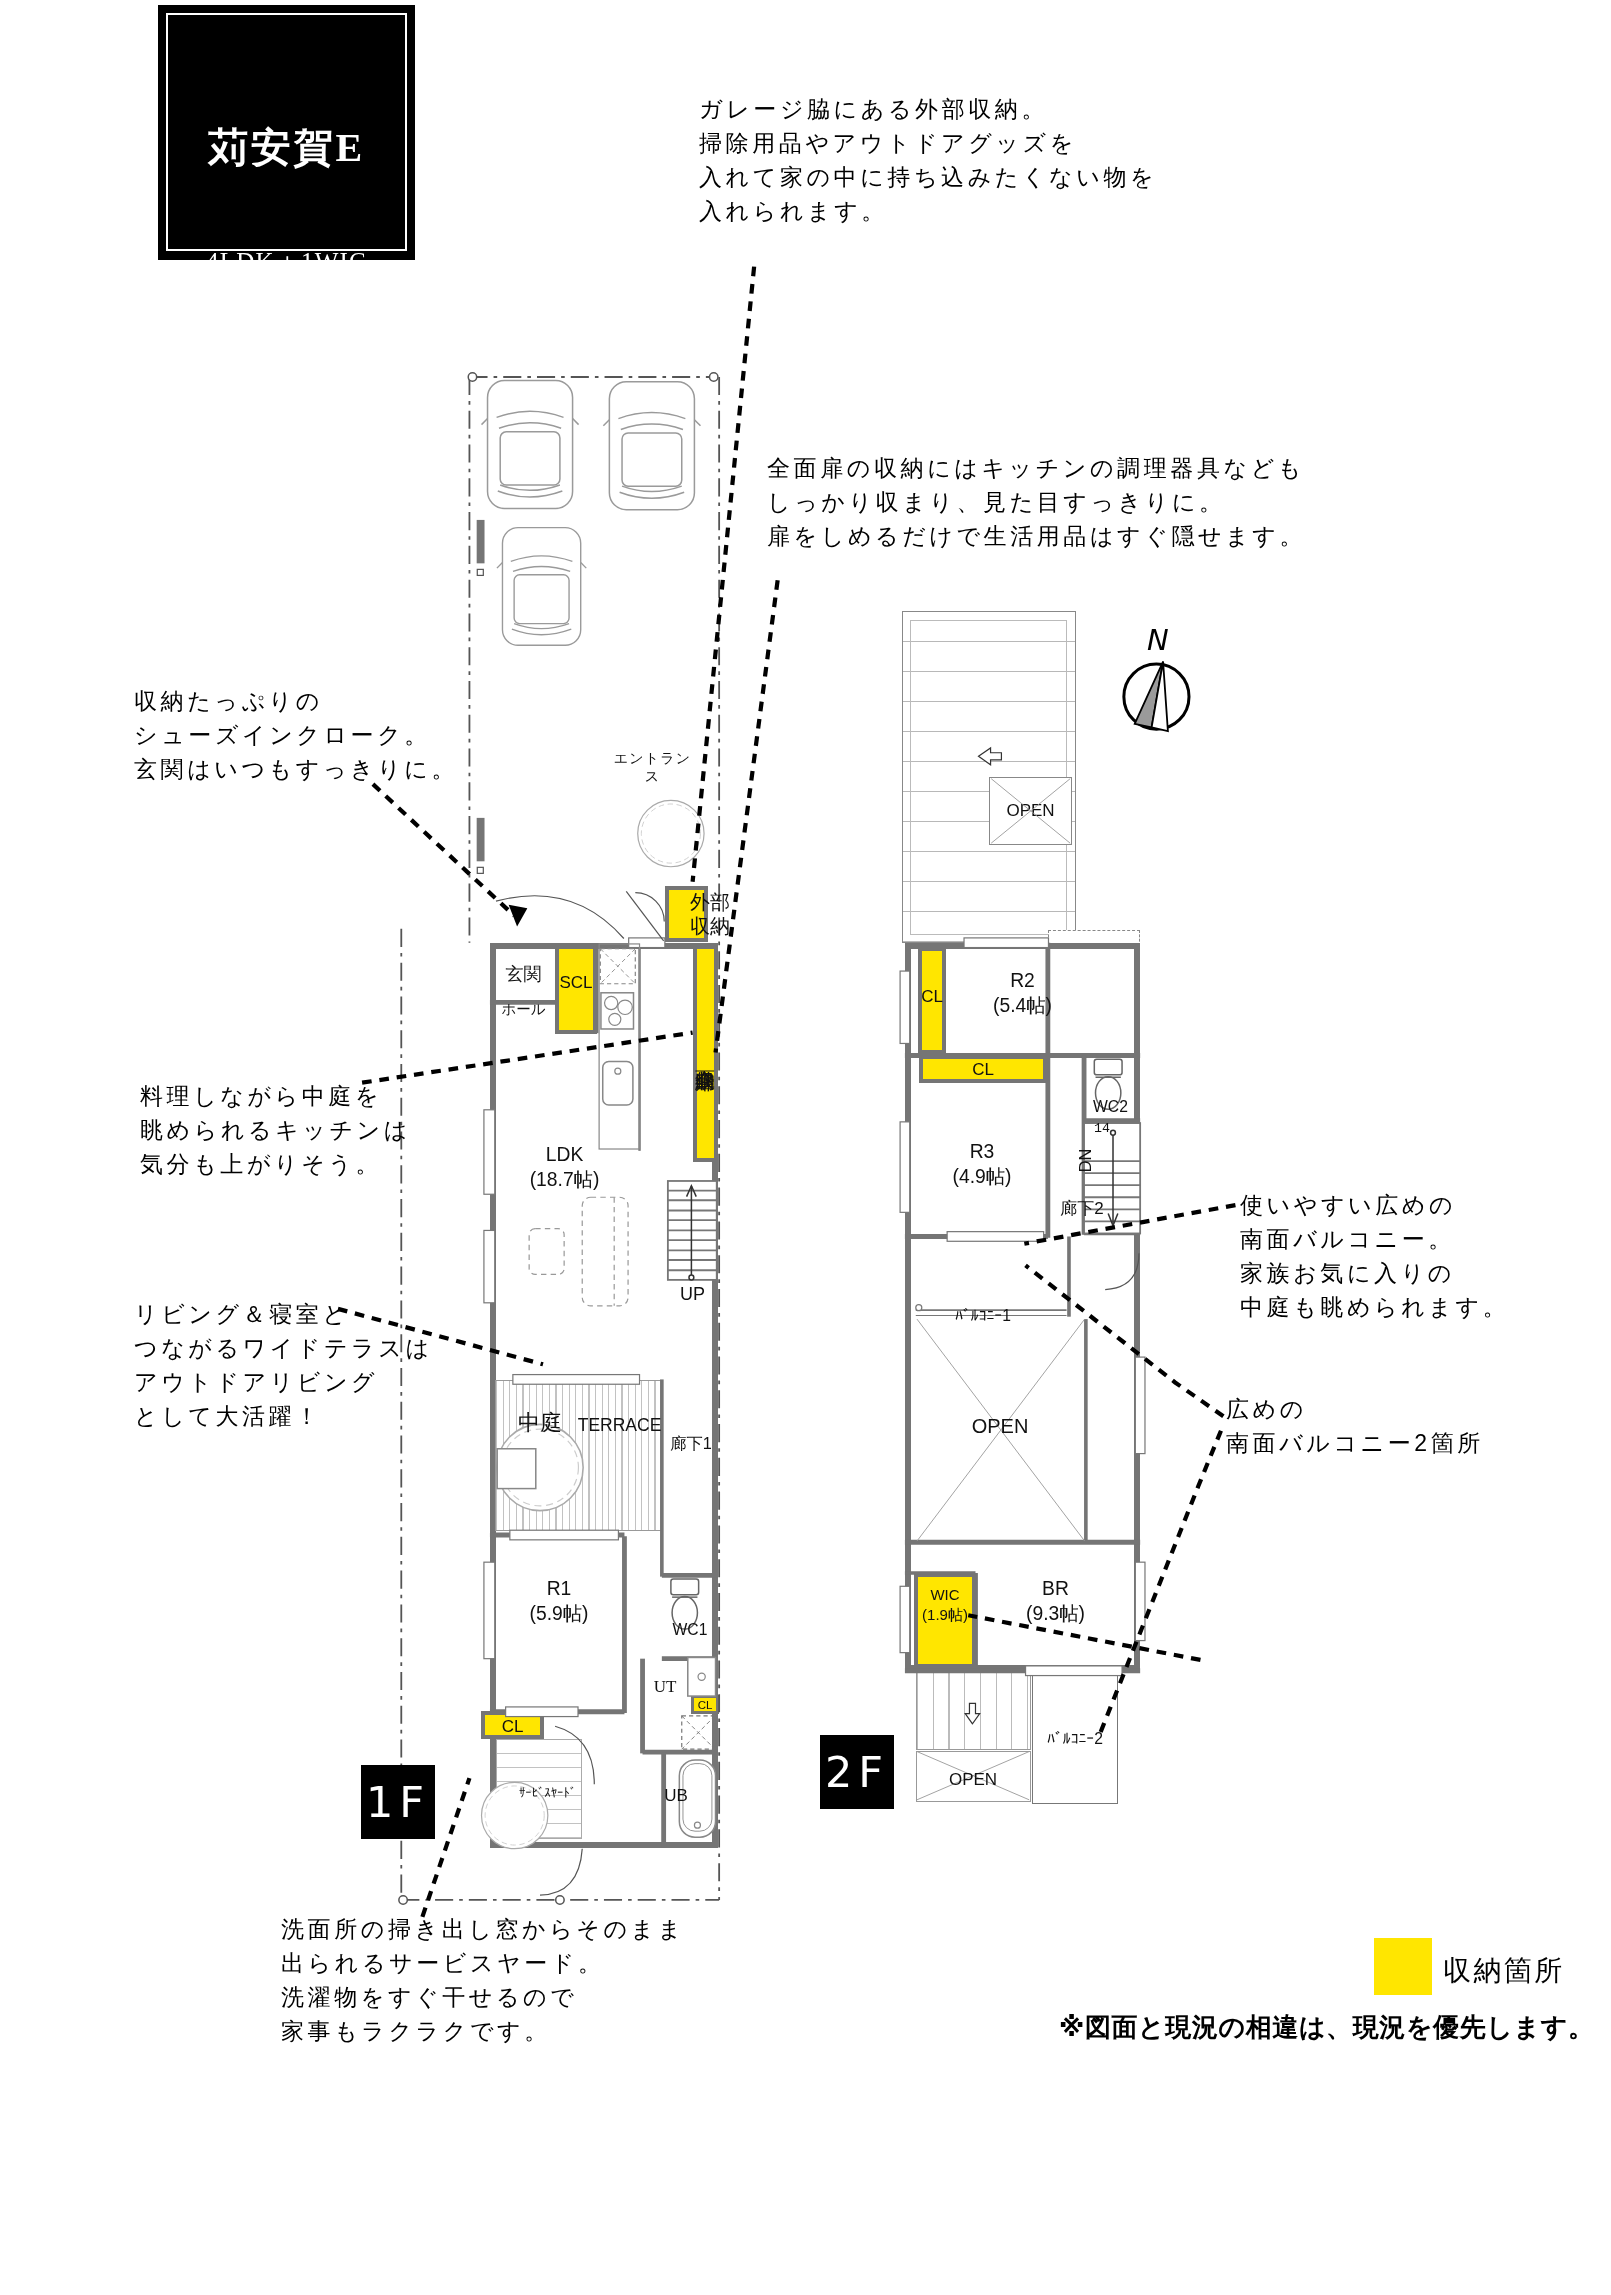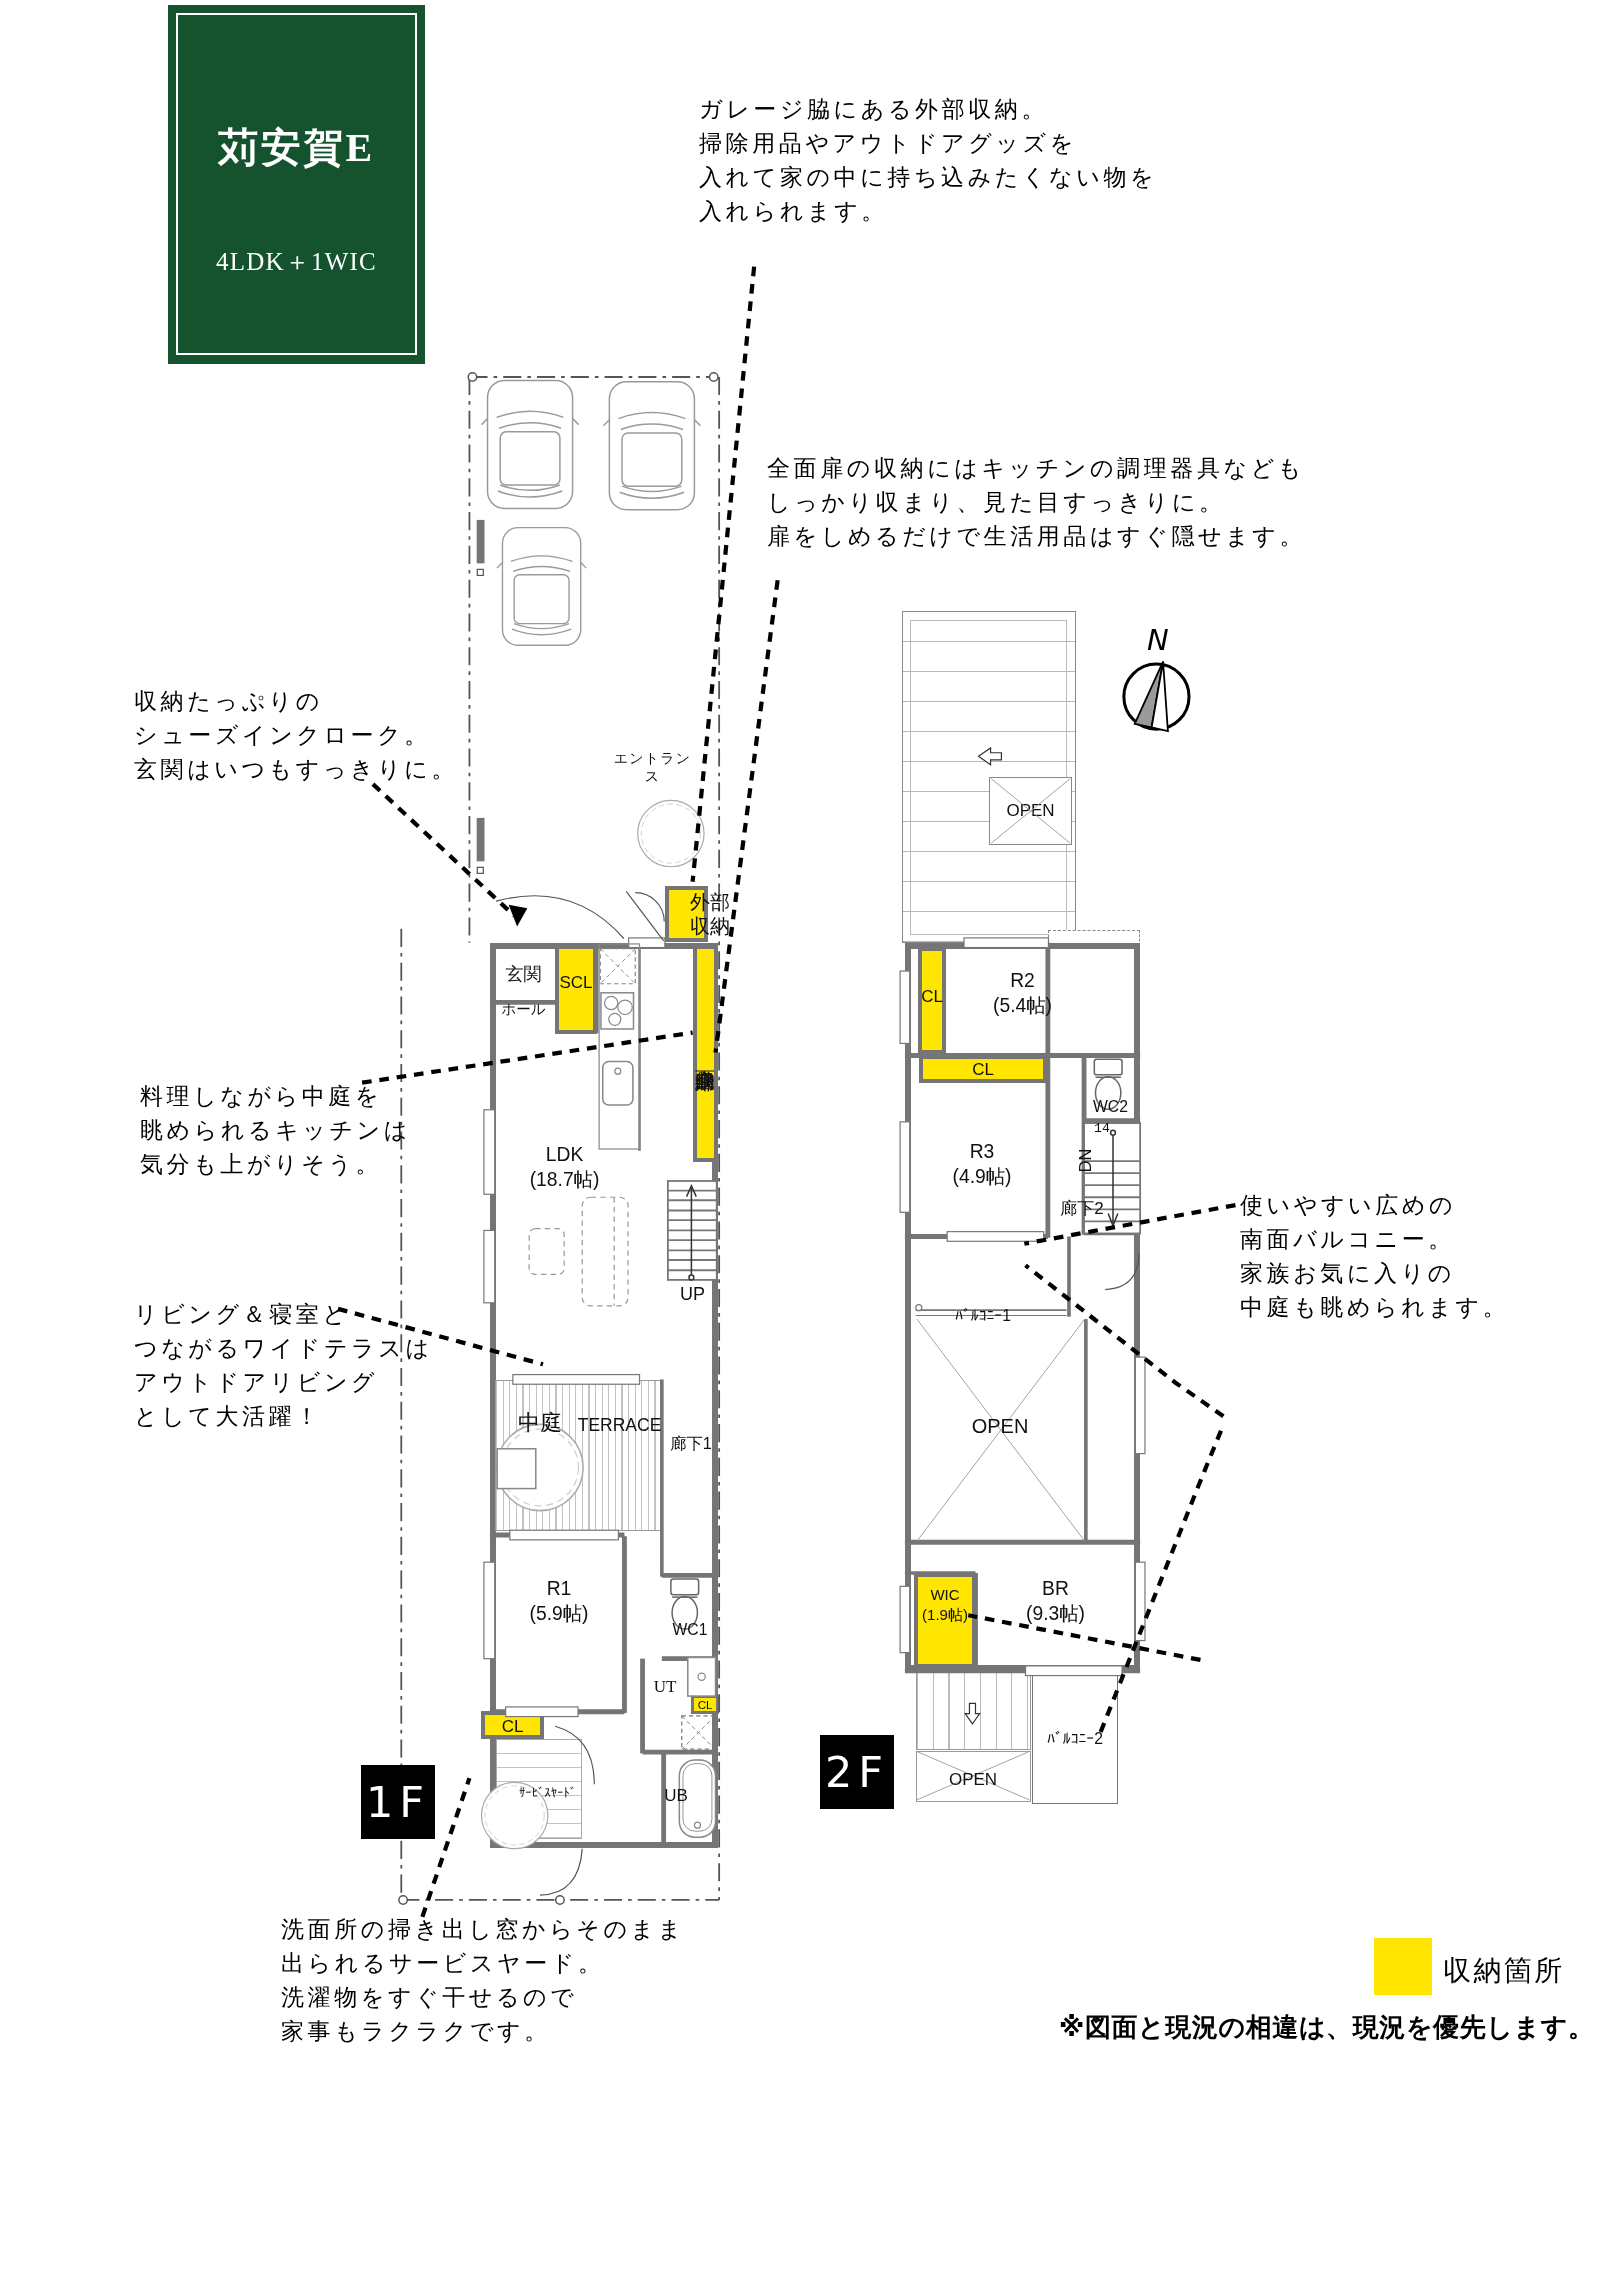--- a/index.html
+++ b/index.html
@@ -12,21 +12,21 @@
   .wall{position:absolute;border:6px solid #757575;box-sizing:border-box;}
   .yel{background:#FFE600;}
   .tag{position:absolute;width:74px;height:74px;background:#000;color:#fff;
        display:flex;align-items:center;justify-content:center;
        font-size:43px;letter-spacing:6px;font-family:"DejaVu Sans",sans-serif;}
   .vert{writing-mode:vertical-rl;text-orientation:upright;display:flex;align-items:center;justify-content:center;}
   .stripeV{background:repeating-linear-gradient(90deg,#c2c2c2 0 1.2px,transparent 1.2px 6.6px);}
   .stripeV2{background:repeating-linear-gradient(90deg,#bbb 0 1.2px,transparent 1.2px 15.7px);}
   .stripeH{background:repeating-linear-gradient(0deg,#c2c2c2 0 1.2px,transparent 1.2px 14px);}
   .roofH{background:repeating-linear-gradient(0deg,#b8b8b8 0 1.2px,transparent 1.2px 30px);}
-  .logo{position:absolute;left:168px;top:4.8px;width:257px;height:359px;background:#14532d;}
+  .logo{position:absolute;left:158px;top:4.8px;width:257px;height:255px;background:#000000;}
   .logo .frame{position:absolute;left:8.4px;top:8.4px;right:8.4px;bottom:8.4px;border:2.4px solid #fff;}
   .logo .t{position:absolute;left:0;right:0;top:115px;text-align:center;color:#fff;
            font-family:"Liberation Serif","DejaVu Serif",serif;font-size:40px;letter-spacing:2.4px;font-weight:bold;}
   .logo .s{position:absolute;left:0;right:0;top:240px;text-align:center;color:#fff;
            font-family:"Liberation Serif","DejaVu Serif",serif;font-size:25px;letter-spacing:1.2px;}
   svg.lines{position:absolute;left:0;top:0;z-index:5;}
   .lbl-layer{position:absolute;left:0;top:0;width:100%;height:100%;z-index:10;}
   .north{position:absolute;font-style:italic;font-size:29px;color:#000;font-family:"DejaVu Sans",sans-serif;}
   .legend-label{position:absolute;font-size:28px;color:#000;letter-spacing:2.4px;}
   .disclaimer{position:absolute;font-size:26px;font-weight:bold;color:#000;letter-spacing:0.6px;}
@@ -309,20 +309,22 @@
 アウトドアリビング
 として大活躍！</div>
     <div class="note" style="left:281px;top:1912px;">洗面所の掃き出し窓からそのまま
 出られるサービスヤード。
 洗濯物をすぐ干せるので
 家事もラクラクです。</div>
     <div class="note" style="left:1240px;top:1188px;">使いやすい広めの
 南面バルコニー。
 家族お気に入りの
 中庭も眺められます。</div>
+    <div class="note" style="left:1226px;top:1392px;">広めの
+南面バルコニー2箇所</div>
 
     <div class="plb" style="left:609px;top:749px;width:87px;font-size:14px;letter-spacing:1.2px;">エントランス</div>
     <div class="plb" style="left:495px;top:963px;width:57px;font-size:18px;">玄関</div>
     <div class="plb" style="left:498px;top:1000px;width:51px;font-size:14.5px;">ホール</div>
     <div class="plb" style="left:555px;top:972px;width:42px;font-size:17px;">SCL</div>
     <div class="plb" style="left:666px;top:890px;width:64px;font-size:20px;line-height:1.2;text-align:right;">外部
 収納</div>
     <div class="plb vert" style="left:694px;top:952px;width:23px;height:205px;font-size:20px;">全面扉収納</div>
     <div class="plb" style="left:516px;top:1142px;width:97px;font-size:19.3px;">LDK
 (18.7帖)</div>

